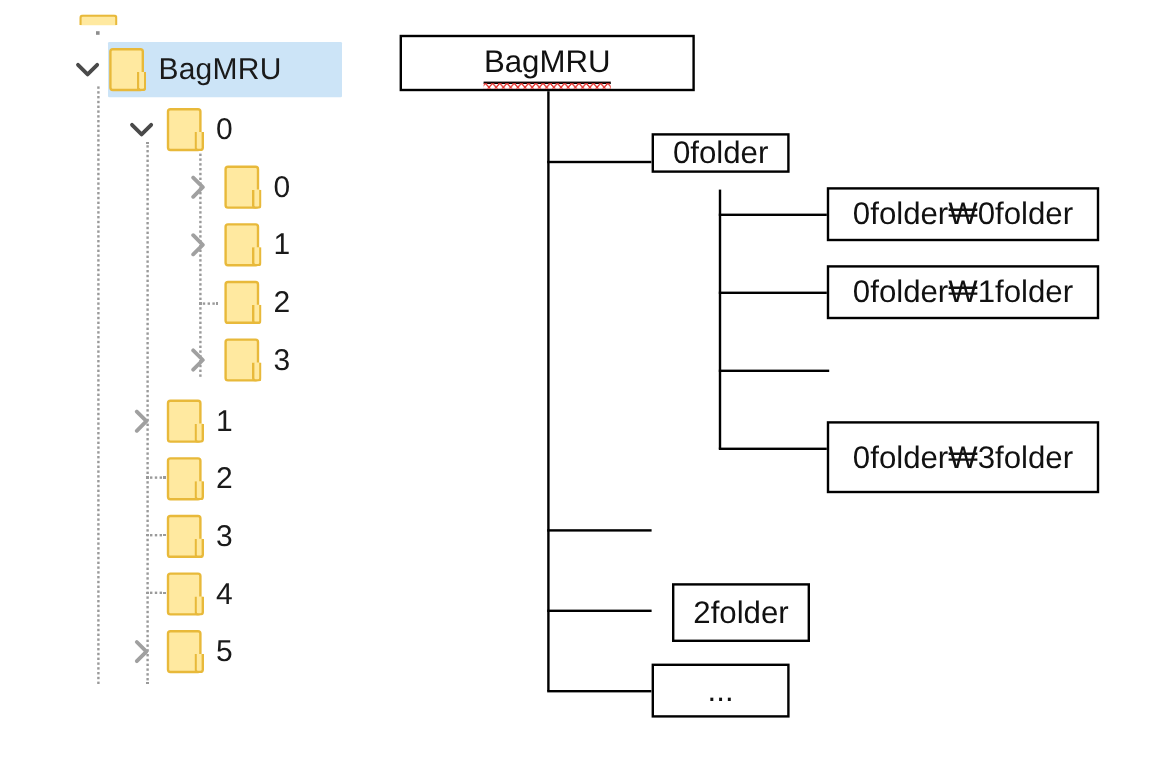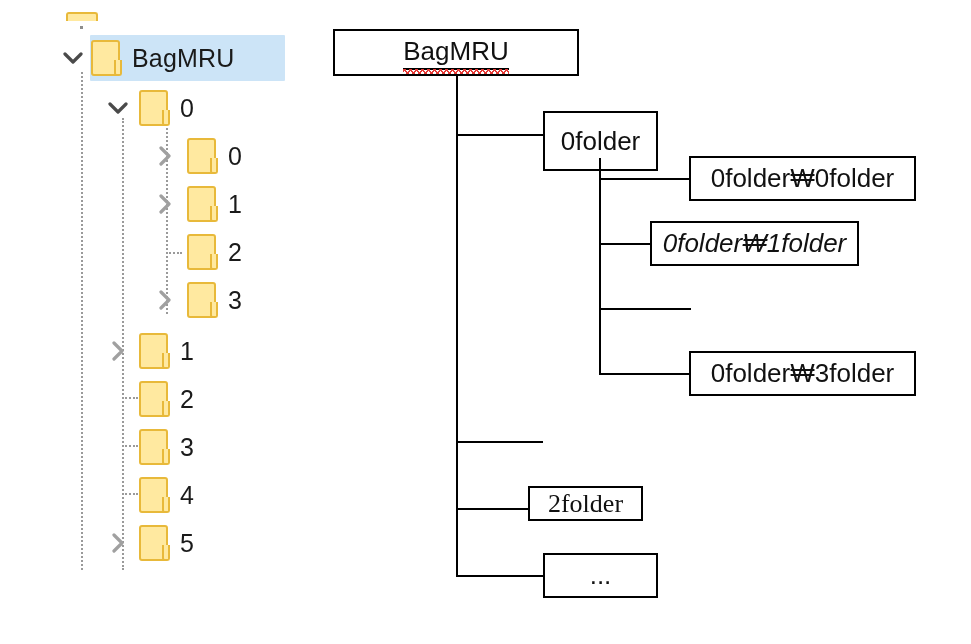--- a/index.html
+++ b/index.html
@@ -217,47 +217,47 @@
     <div class="node root" style="left:333px;top:29px;width:246px;height:47px;">
       <span class="inner">
         <span>BagMRU</span>
         <span class="squiggle"></span>
       </span>
     </div>
 
     <div class="edge v" style="left:456px;top:76px;height:500px;"></div>
 
     <div class="edge h" style="left:456px;top:134px;width:87px;"></div>
-    <div class="node" style="left:543px;top:111px;width:115px;height:60px;">
+    <div class="node" style="left:543px;top:111px;width:115px;height:33px;">
       <span class="inner">0folder</span>
     </div>
 
     <div class="edge v" style="left:599px;top:158px;height:216px;"></div>
 
     <div class="edge h" style="left:599px;top:178px;width:92px;"></div>
     <div class="node" style="left:689px;top:156px;width:227px;height:45px;">
       <span class="inner">0folder₩0folder</span>
     </div>
 
     <div class="edge h" style="left:599px;top:243px;width:92px;"></div>
-    <div class="node" style="left:650px;top:221px;width:209px;height:45px;font-style:italic;">
+    <div class="node" style="left:689px;top:221px;width:227px;height:45px;">
       <span class="inner">0folder₩1folder</span>
     </div>
 
     <div class="edge h" style="left:599px;top:308px;width:92px;"></div>
 
     <div class="edge h" style="left:599px;top:373px;width:92px;"></div>
-    <div class="node" style="left:689px;top:351px;width:227px;height:45px;">
+    <div class="node" style="left:689px;top:351px;width:227px;height:60px;">
       <span class="inner">0folder₩3folder</span>
     </div>
 
     <div class="edge h" style="left:456px;top:441px;width:87px;"></div>
 
     <div class="edge h" style="left:456px;top:508px;width:87px;"></div>
-    <div class="node" style="left:528px;top:486px;width:115px;height:35px;font-family:Liberation Serif, serif;">
+    <div class="node" style="left:560px;top:486px;width:115px;height:49px;">
       <span class="inner">2folder</span>
     </div>
 
     <div class="edge h" style="left:456px;top:575px;width:87px;"></div>
     <div class="node" style="left:543px;top:553px;width:115px;height:45px;">
       <span class="inner">...</span>
     </div>
 
   </div>
 </div>

